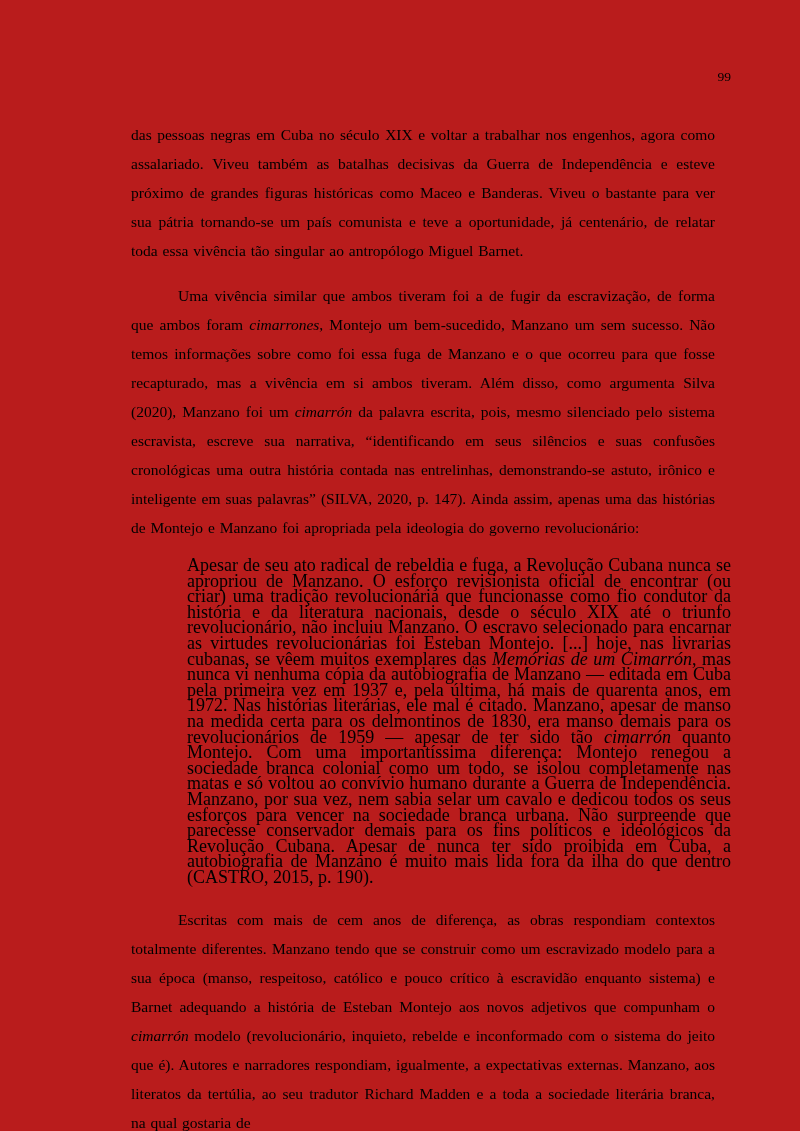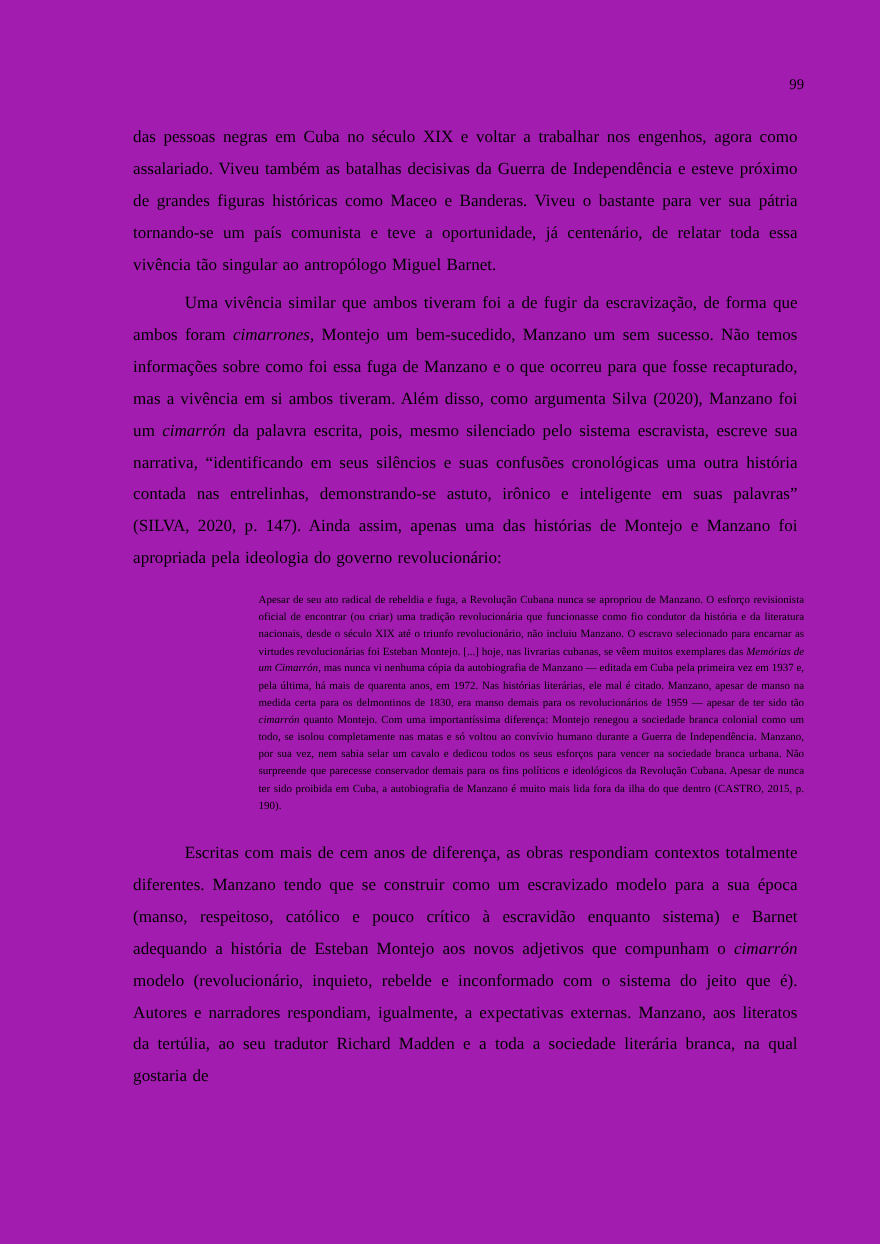--- a/index.html
+++ b/index.html
@@ -4,54 +4,54 @@
 <style>
   html, body {
     margin: 0;
     padding: 0;
     background: #ffffff;
   }
   .page {
     position: relative;
     width: 800px;
     height: 1131px;
-    background: #a21caf;
+    background: #b91c1c;
     color: #000000;
     font-family: "Liberation Serif", "DejaVu Serif", serif;
     overflow: hidden;
     margin: 0 auto;
   }
   .page-number {
     position: absolute;
     top: 70px;
     right: 69px;
     font-size: 13.5px;
     line-height: 1;
     color: #000000;
   }
   .body-text {
     position: absolute;
     left: 115px;
     top: 104px;
     width: 616px;
   }
   p.para {
-    margin: 6px;
+    margin: 16px;
     font-size: 15.5px;
     line-height: 29px;
     text-align: justify;
     text-indent: 0;
     word-spacing: 1px;
   }
   p.para.indent {
     text-indent: 47px;
   }
   .blockquote {
-    margin: 16px 0 20px 120px;
-    font-size: 10px;
+    margin: 16px 0 20px 72px;
+    font-size: 18px;
     line-height: 15.6px;
     text-align: justify;
   }
   em {
   }
 </style>
 </head>
 <body>
 
 <div class="page">

